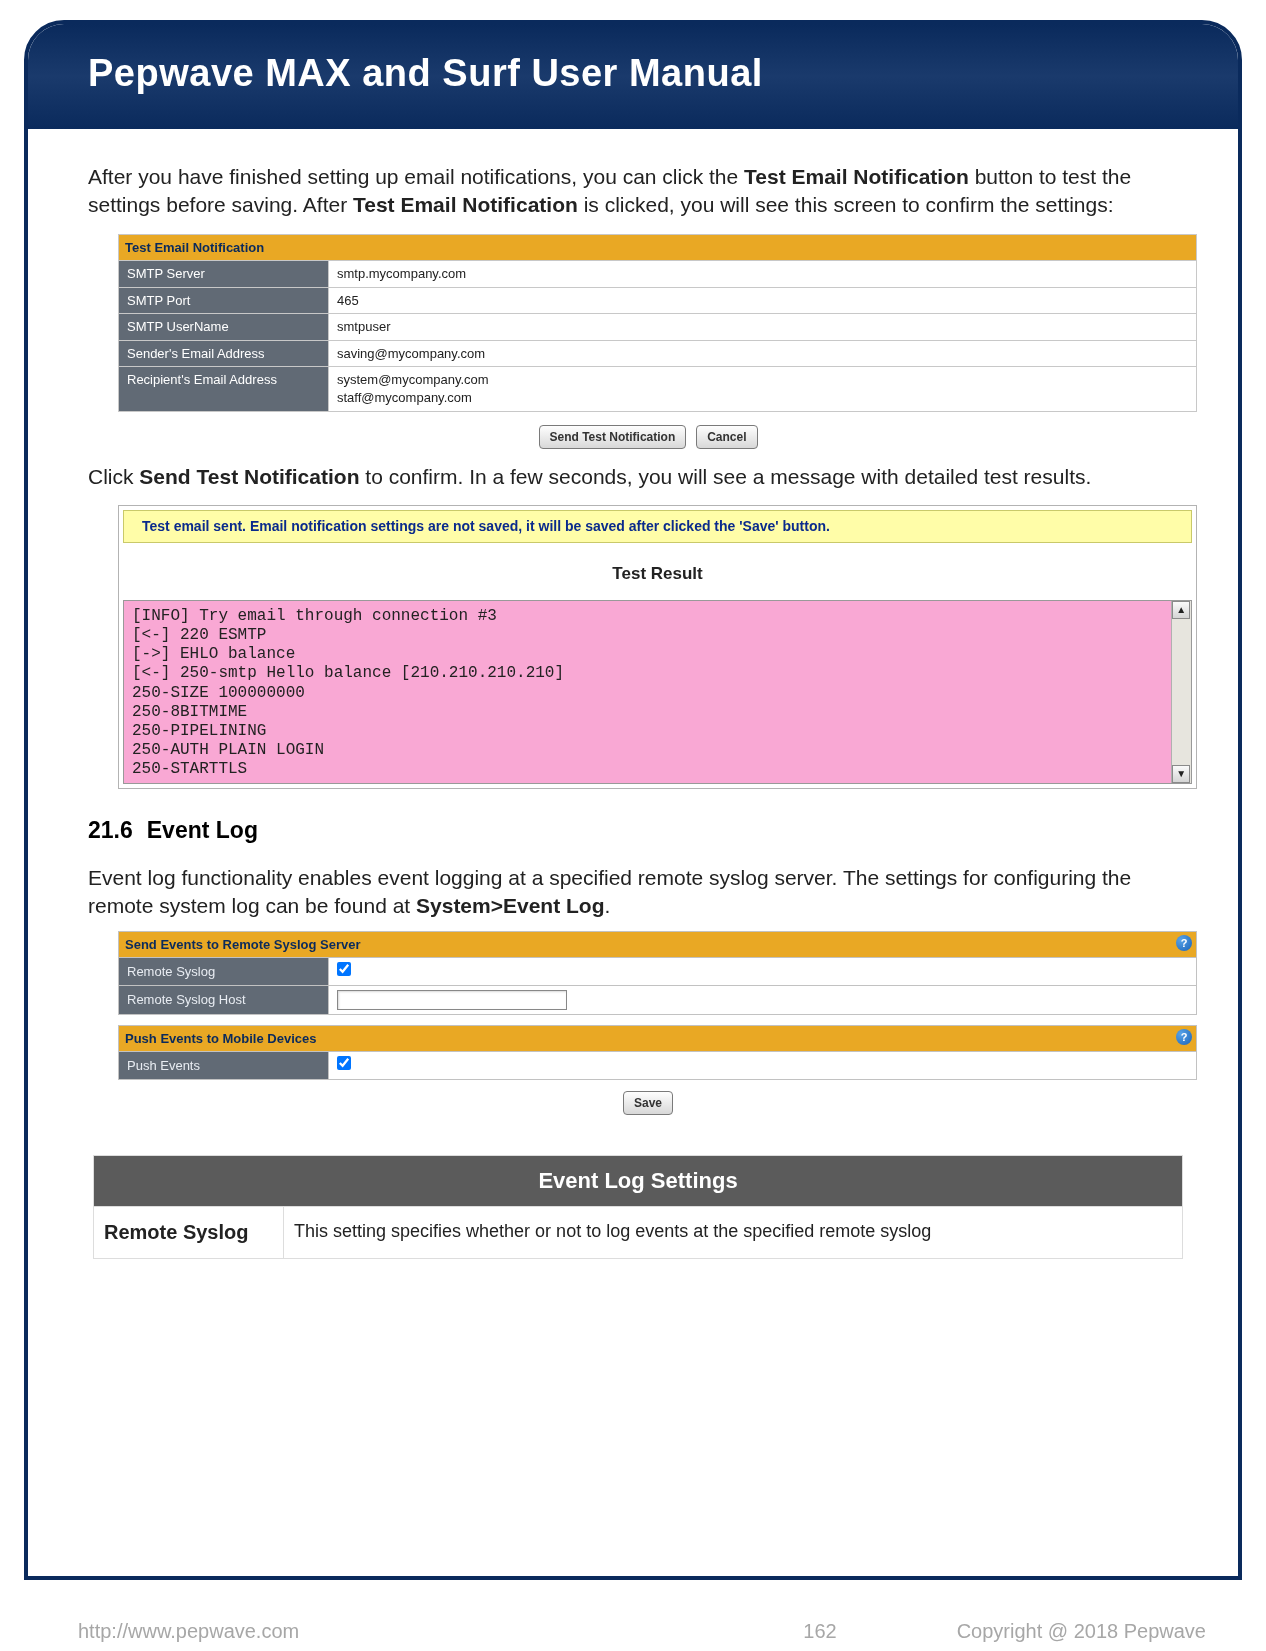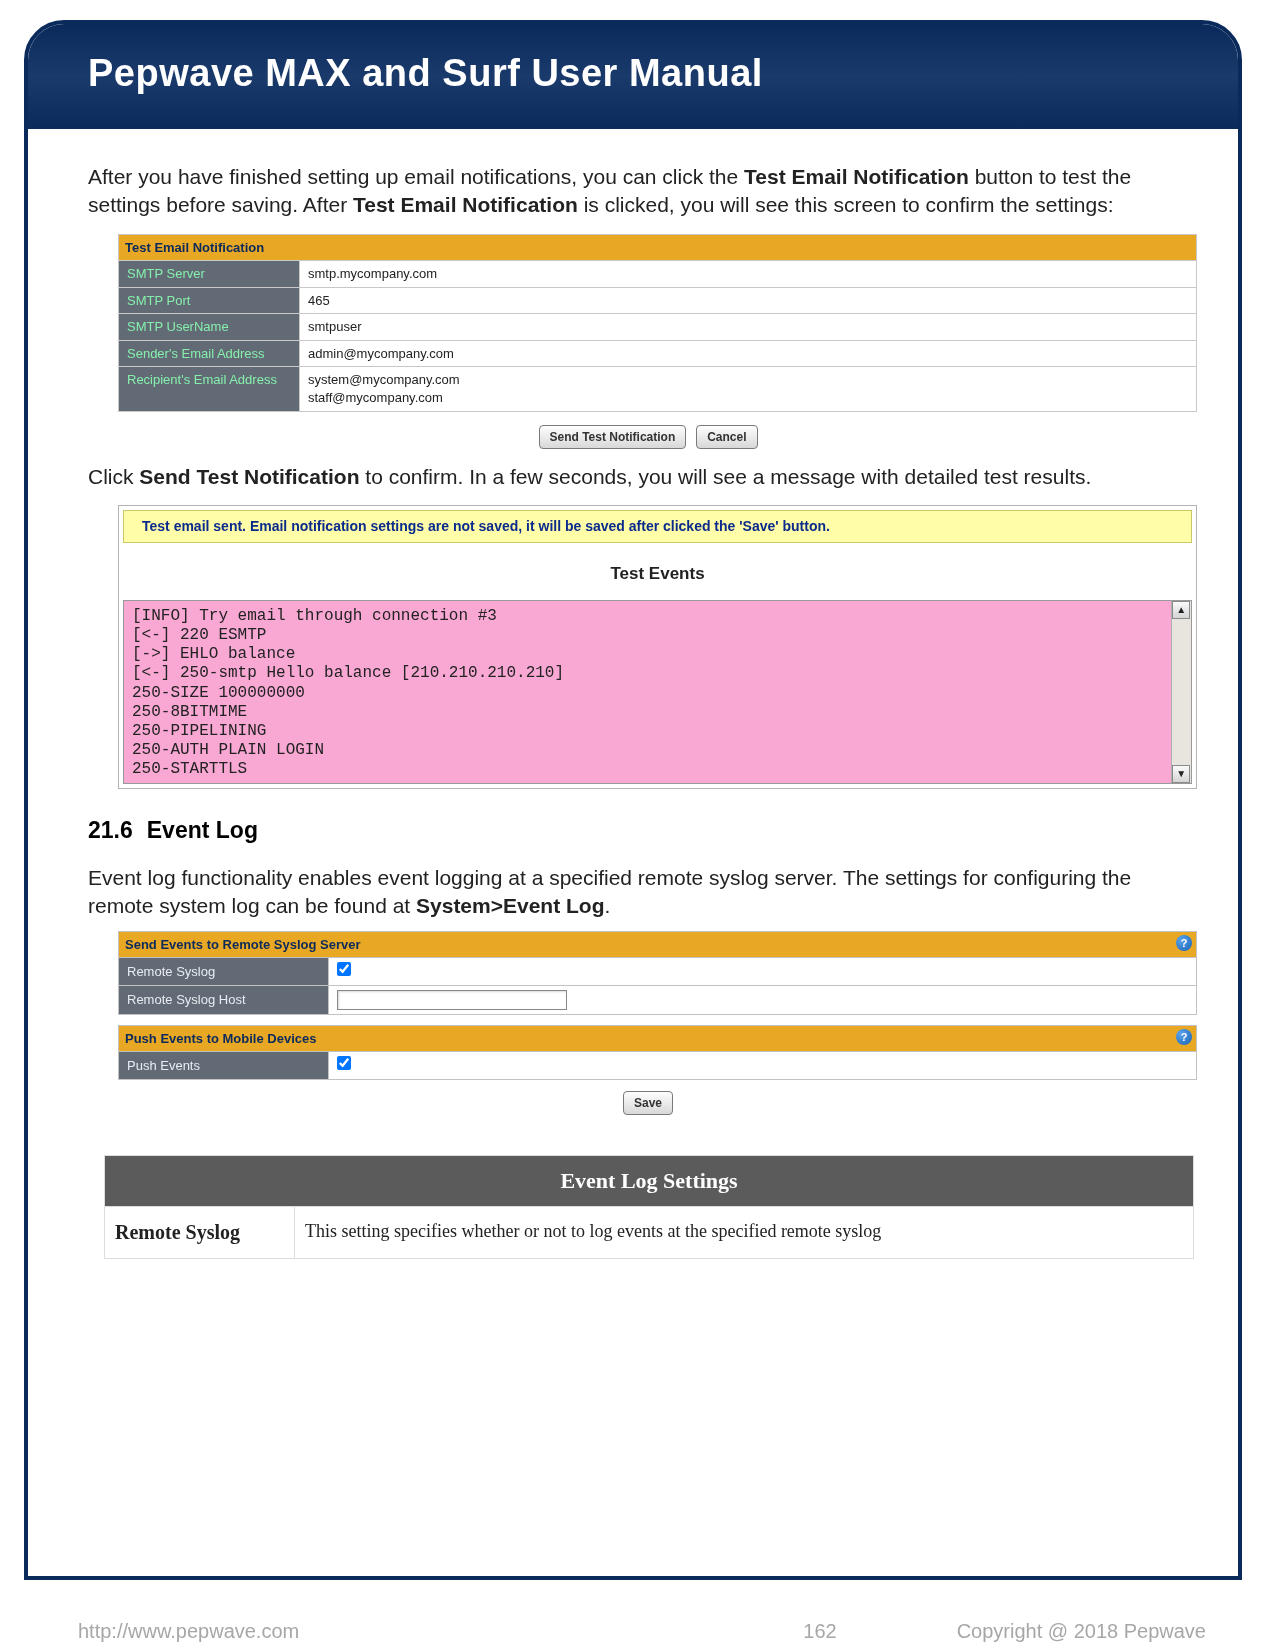--- a/index.html
+++ b/index.html
@@ -49,22 +49,22 @@
     background: #e9a824; color: #0a2a5c;
     font-weight: bold;
     padding: 4px 6px;
   }
   .ss-table td {
     border: 1px solid #c8c8c8;
     padding: 4px 8px;
     vertical-align: top;
   }
   .ss-table .kcell {
-    background: #616a75; color: #86efac;
-    width: 181px;
+    background: #616a75; color: #ffffff;
+    width: 210px;
   }
   .btn-row {
     text-align: center;
     margin: 8px 0 14px 30px;
   }
   .btn {
     display: inline-block;
     border: 1px solid #7a7a7a;
     border-radius: 4px;
     background: linear-gradient(to bottom,#fefefe,#d8d8d8);
@@ -164,25 +164,24 @@
   }
   .chk { width:14px; height:14px; }
   .txt-input {
     width: 230px; height: 20px; border:1px solid #888;
     box-shadow: inset 1px 1px 2px rgba(0,0,0,0.15);
   }
   .save-row { text-align:center; margin:6px 0 0 30px; }
 
   
   .settings-table {
-    margin: 40px 0 0 16px;
+    margin: 40px 0 0 5px;
     width: 100%;
     border: 1px solid #ccc;
     border-collapse: collapse;
-    font-family: Liberation Serif, serif;
   }
   .settings-table .shdr {
     background:#5b5b5b; color:#fff; text-align:center;
     font-weight:bold; font-size:22px; padding:10px;
   }
   .settings-table td {
     border:1px solid #ddd; padding:12px 10px; font-size:18px;
     vertical-align: top;
   }
   .settings-table .rlabel { font-weight:bold; font-size:20px; width:190px; }
@@ -220,41 +219,41 @@
       <tr>
             <td class="kcell">SMTP Port</td>
             <td>465</td>
           </tr>
       <tr>
             <td class="kcell">SMTP UserName</td>
             <td>smtpuser</td>
           </tr>
       <tr>
             <td class="kcell">Sender's Email Address</td>
-            <td>admin@mycompany.com</td>
+            <td>saving@mycompany.com</td>
           </tr>
       <tr>
             <td class="kcell">Recipient's Email Address</td>
             <td style="white-space:pre-line">system@mycompany.com
 staff@mycompany.com</td>
           </tr>
     </tbody>
       </table>
     <div class="btn-row">
       <span class="btn">Send Test Notification</span>
       <span class="btn">Cancel</span>
     </div>
 
     <p class="para2">
       <span>Click </span><b>Send Test Notification</b><span> to confirm. In a few seconds, you will see a message with detailed test results.</span>
     </p>
 
     <div class="notice-wrap">
       <div class="notice">Test email sent. Email notification settings are not saved, it will be saved after clicked the 'Save' button.</div>
-      <div class="test-result-title">Test Events</div>
+      <div class="test-result-title">Test Result</div>
       <div class="log-box-wrap">
         <div class="log-box">[INFO] Try email through connection #3
 [&lt;-] 220 ESMTP
 [-&gt;] EHLO balance
 [&lt;-] 250-smtp Hello balance [210.210.210.210]
 250-SIZE 100000000
 250-8BITMIME
 250-PIPELINING
 250-AUTH PLAIN LOGIN
 250-STARTTLS</div>

